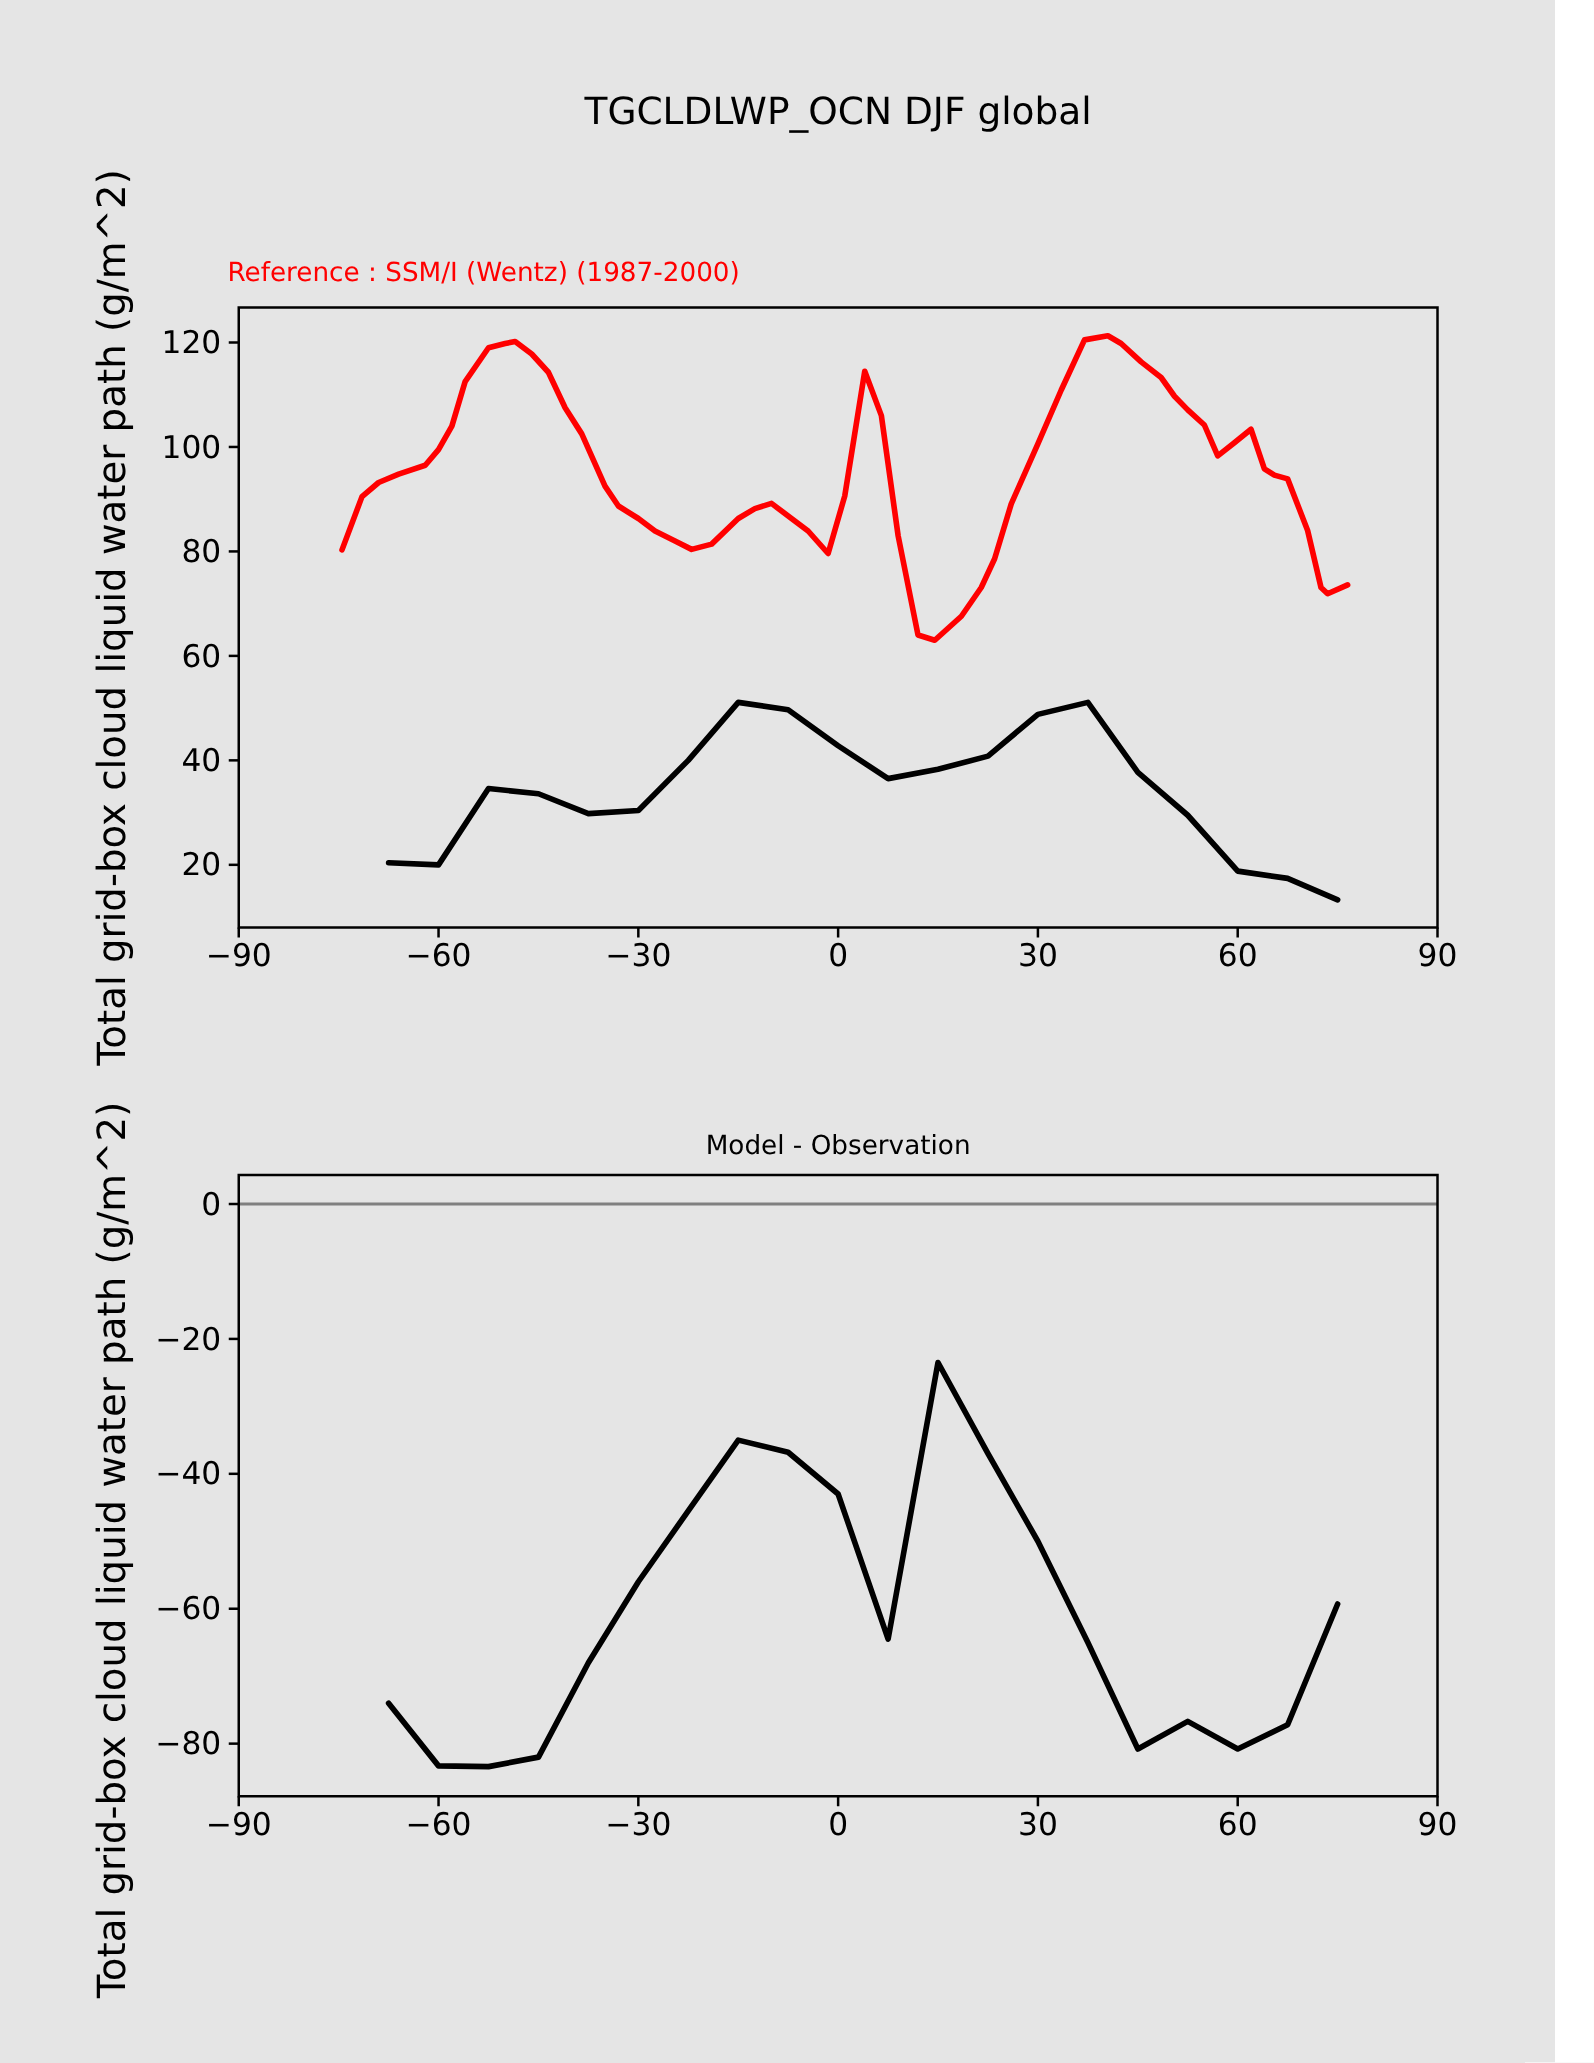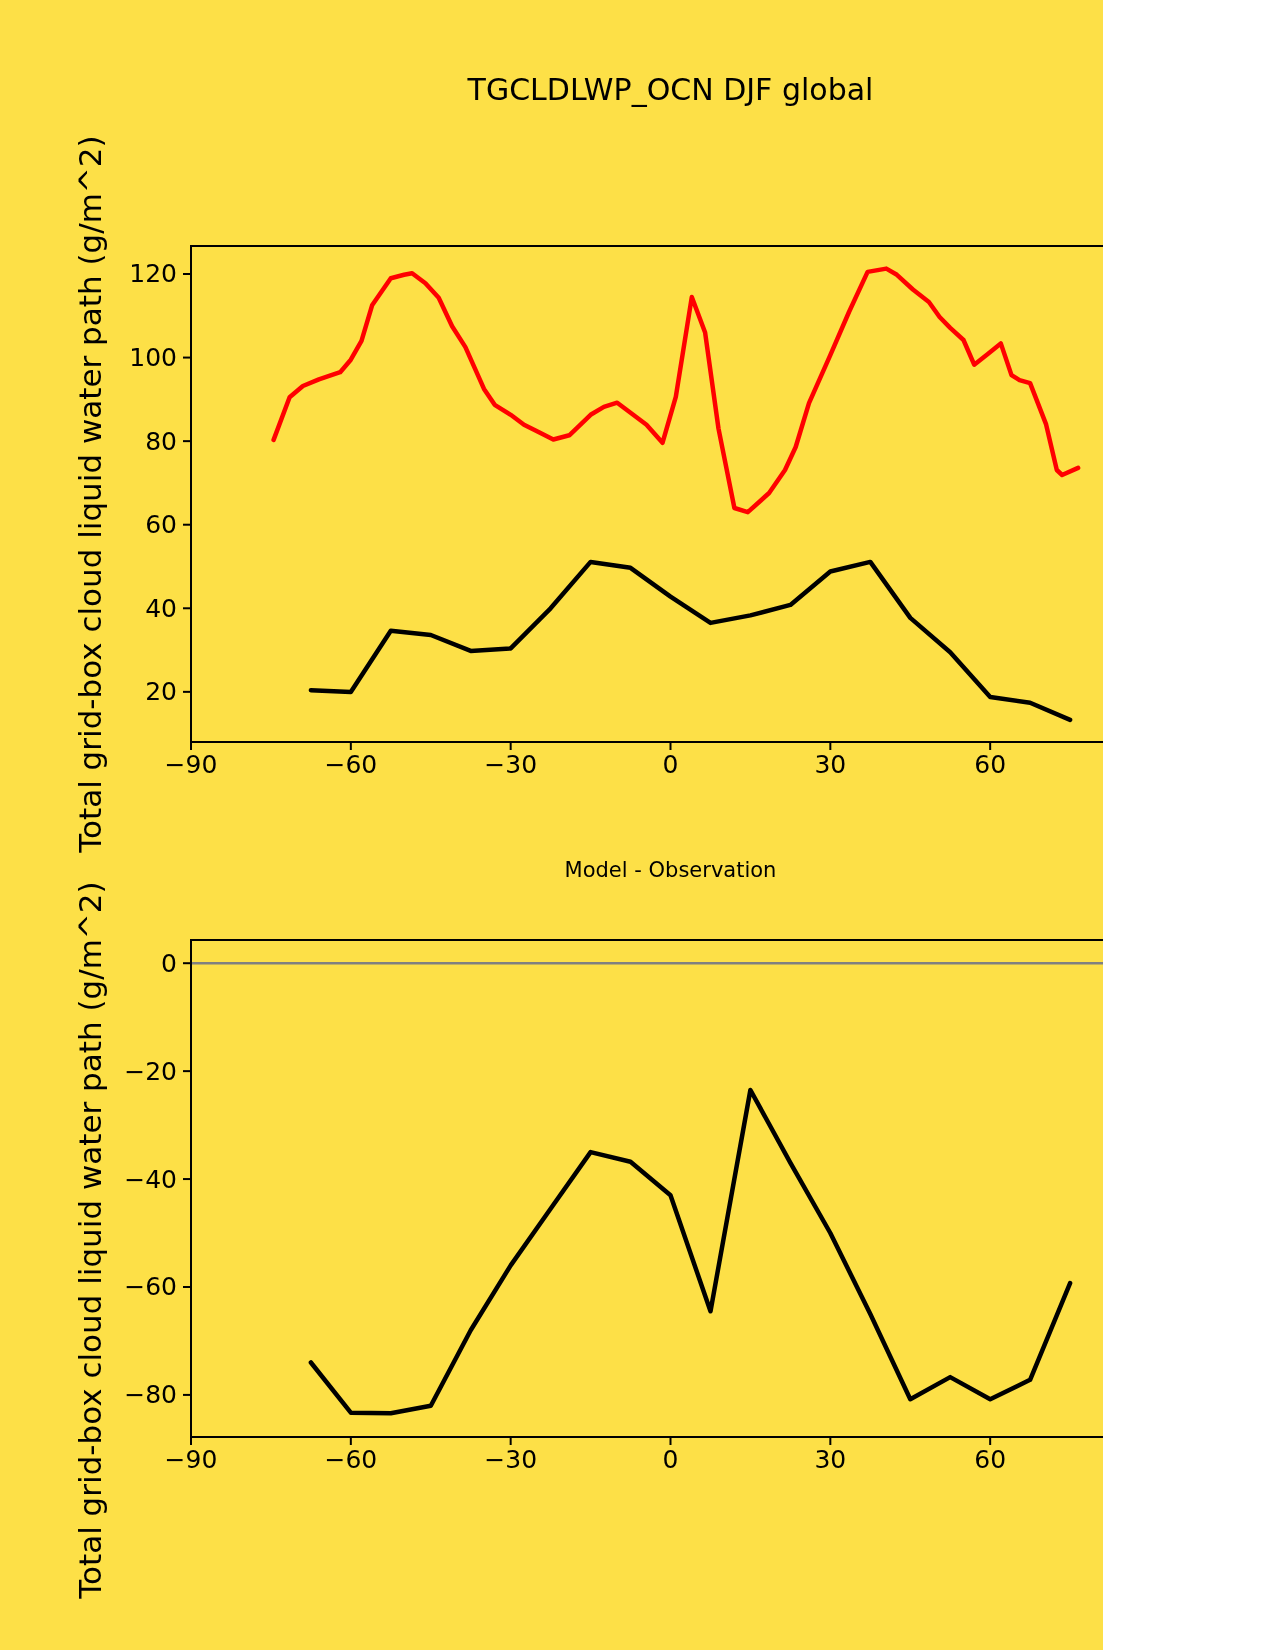--- a/index.html
+++ b/index.html
@@ -1,44 +1,45 @@
 <!DOCTYPE html>
 <html><head>
 <meta charset="utf-8">
 <style>
   html,body{margin:0;padding:0;background:#ffffff;}
   .fig{
-    position:relative;width:1103px;height:1650px;background:#fde047;
+    position:relative;width:1244px;height:1650px;background:#e5e5e5;
     overflow:hidden;font-family:"DejaVu Sans",sans-serif;color:#000;
   }
   #plot-svg{position:absolute;left:0;top:0;}
   #plot-svg text{font-family:"DejaVu Sans",sans-serif;fill:#000000;}
   .fig-title{
     position:absolute;left:191px;width:959px;top:72px;
     font-size:30px;text-align:center;white-space:nowrap;
   }
   .subtitle{position:absolute;left:182px;font-size:21px;white-space:nowrap;}
   #subtitle-test{top:164px;}
   #subtitle-ref{top:206px;}
   .plot2-title{
-    position:absolute;left:191px;width:959px;top:858px;
+    position:absolute;left:191px;width:959px;top:904px;
     font-size:21px;text-align:center;white-space:nowrap;
   }
   .ylabel{
     position:absolute;font-size:31px;white-space:nowrap;
     transform:translate(-50%,-50%) rotate(-90deg);
   }
   #ylabel1{left:90px;top:494px;}
   #ylabel2{left:90px;top:1240px;}
 </style>
 </head>
 <body>
 
 <div class="fig">
   <div class="fig-title">TGCLDLWP_OCN DJF global</div>
+  <div class="subtitle" id="subtitle-ref" style="color: rgb(255, 0, 0);">Reference : SSM/I (Wentz) (1987-2000)</div>
   <div class="plot2-title">Model - Observation</div>
   <div class="ylabel" id="ylabel1">Total grid-box cloud liquid water path (g/m^2)</div>
   <div class="ylabel" id="ylabel2">Total grid-box cloud liquid water path (g/m^2)</div>
   <svg id="plot-svg" width="1275" height="1650">
       <line x1="191" x2="191" y1="742" y2="750" stroke="#000" stroke-width="2"></line>
       <text x="191" y="773" text-anchor="middle" font-size="25">−90</text>
       <line x1="350.8333333333333" x2="350.8333333333333" y1="742" y2="750" stroke="#000" stroke-width="2"></line>
       <text x="350.8333333333333" y="773" text-anchor="middle" font-size="25">−60</text>
       <line x1="510.66666666666663" x2="510.66666666666663" y1="742" y2="750" stroke="#000" stroke-width="2"></line>
       <text x="510.66666666666663" y="773" text-anchor="middle" font-size="25">−30</text>

